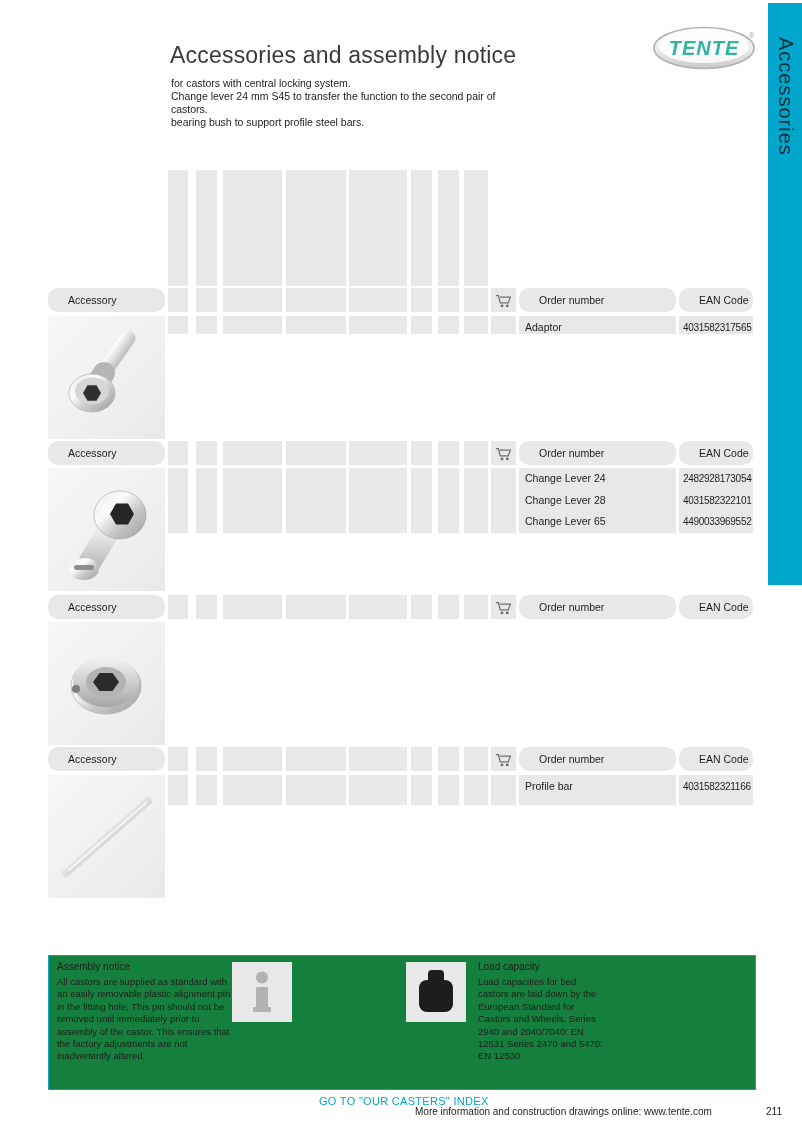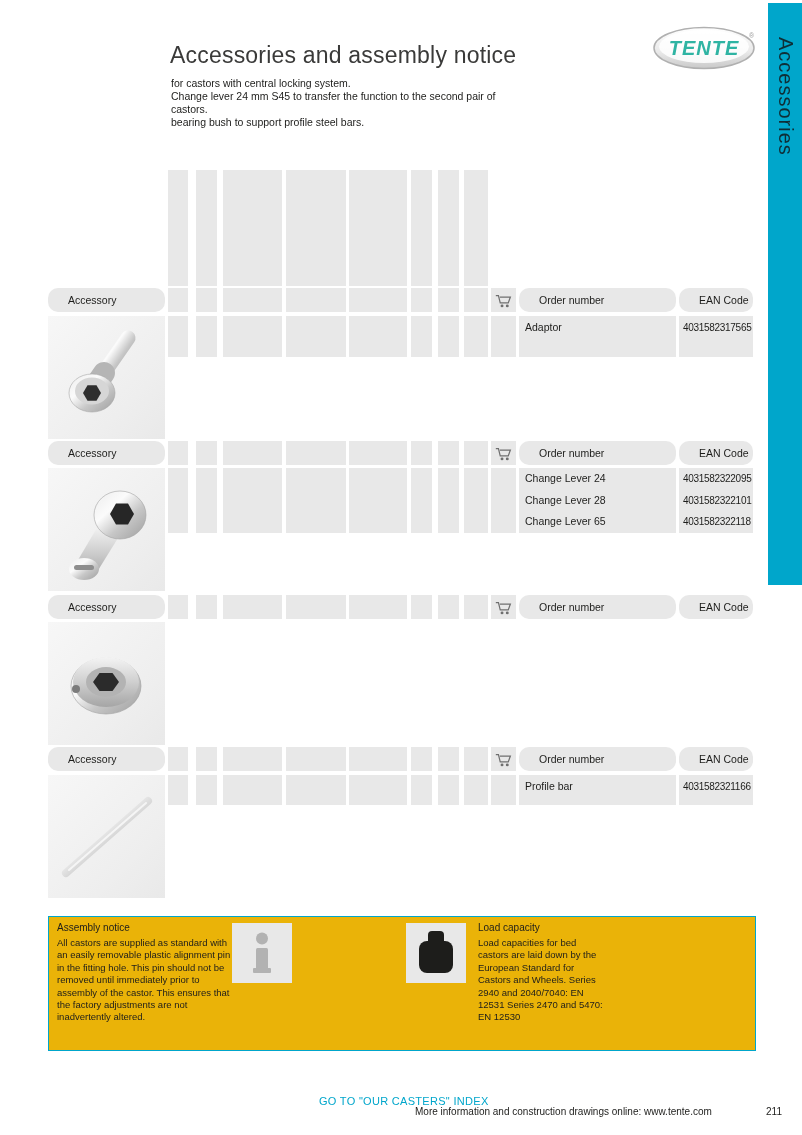--- a/index.html
+++ b/index.html
@@ -43,22 +43,22 @@
   .pline{font-size:10.5px;padding-left:6px;white-space:nowrap;}
   .rows-1 .pline{line-height:23px;}
   .rows-3 .pline{line-height:21.6px;}
   .ean-val{padding-left:4px;font-size:10px;letter-spacing:-0.3px;}
 
   .photo{position:absolute;left:48px;width:117px;height:123px;
          background:linear-gradient(135deg,#f7f7f7 0%,#eeeeee 70%,#e9e9e9 100%);}
   .photo svg{display:block;}
 
   
-  .notice-box{position:absolute;left:48px;top:916px;width:706px;height:133px;
-              border:1px solid var(--accent,#00a6cb);background:#eab308;}
+  .notice-box{position:absolute;left:48px;top:955px;width:706px;height:133px;
+              border:1px solid var(--accent,#00a6cb);background:#15803d;}
   .n-col{position:absolute;top:5px;}
   .n-title{font-size:10px;line-height:12px;margin-bottom:3px;color:#1d1d1b;}
   .n-body{font-size:9.5px;line-height:12.4px;color:#1d1d1b;}
   .n-icon{position:absolute;top:6px;width:60px;height:60px;background:var(--cellGray,#e8e8e8);
           display:flex;align-items:center;justify-content:center;}
 
   
   .footer-link{position:absolute;left:319px;top:1095px;font-size:11px;letter-spacing:0.3px;
                color:var(--accent,#00a6cb);white-space:nowrap;cursor:pointer;}
   .footer-info{position:absolute;left:415px;top:1106px;font-size:10px;white-space:nowrap;}
@@ -139,21 +139,21 @@
           <circle cx="15" cy="16.6" r="1.8" fill="#6f6f6f"></circle>
         </svg>
     </div>
     <div class="cell col-order hdr-label">
         <span>Order number</span>
       </div>
     <div class="cell col-ean hdr-label">
         <span>EAN Code</span>
       </div>
   </div>
-  <div class="band rows-1" style="top:316px;height:41px">
+  <div class="band rows-1" style="top:316px;height:18px">
     <div class="cell col-1"></div>
       <div class="cell col-2"></div>
       <div class="cell col-3"></div>
       <div class="cell col-4"></div>
       <div class="cell col-5"></div>
       <div class="cell col-6"></div>
       <div class="cell col-7"></div>
       <div class="cell col-8"></div>
       <div class="cell col-cart"></div>
     <div class="cell col-order">
@@ -208,23 +208,23 @@
       <div class="cell col-6"></div>
       <div class="cell col-7"></div>
       <div class="cell col-8"></div>
       <div class="cell col-cart"></div>
     <div class="cell col-order">
       <div class="pline">Change Lever 24</div>
       <div class="pline">Change Lever 28</div>
       <div class="pline">Change Lever 65</div>
     </div>
     <div class="cell col-ean">
-      <div class="pline ean-val">4031582322095</div>
+      <div class="pline ean-val">2482928173054</div>
       <div class="pline ean-val">4031582322101</div>
-      <div class="pline ean-val">4031582322118</div>
+      <div class="pline ean-val">4490033969552</div>
     </div>
   </div>
   <div class="photo" style="top:468px">
     <svg width="117" height="123" viewBox="0 0 117 123">
       <path d="M50 58 L30 92 Q25 101 33 107 Q42 113 49 104 L70 70 Z" fill="url(#metV)"></path>
       <ellipse cx="72" cy="47" rx="26" ry="24" fill="url(#met)" stroke="#a3a3a3" stroke-width="0.6"></ellipse>
       <ellipse cx="36" cy="101" rx="15" ry="11" fill="url(#met)"></ellipse>
       <rect x="26" y="97" width="20" height="5" rx="2.5" fill="#8e8e8e"></rect>
       <polygon points="86,46 80,56.4 68,56.4 62,46 68,35.6 80,35.6" fill="#262626"></polygon>
     </svg>

